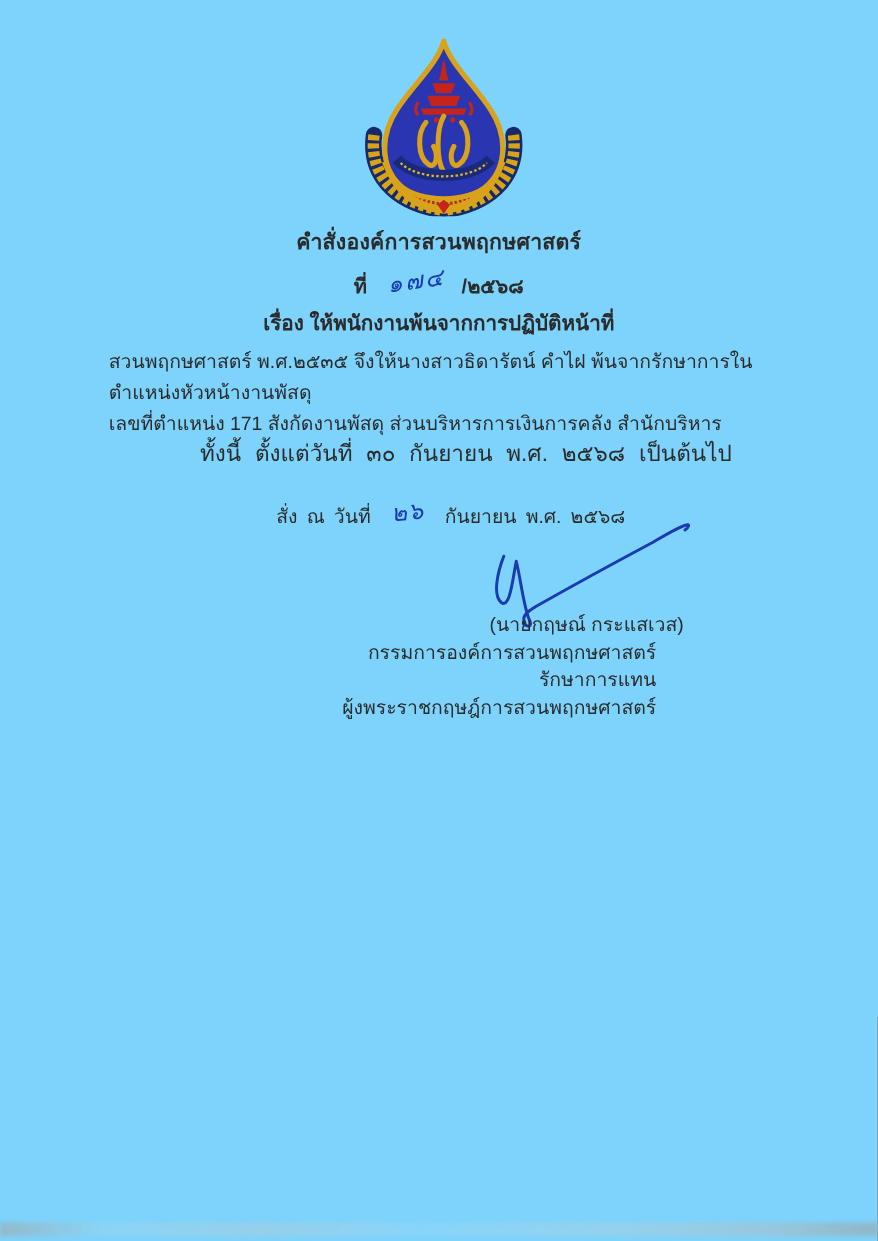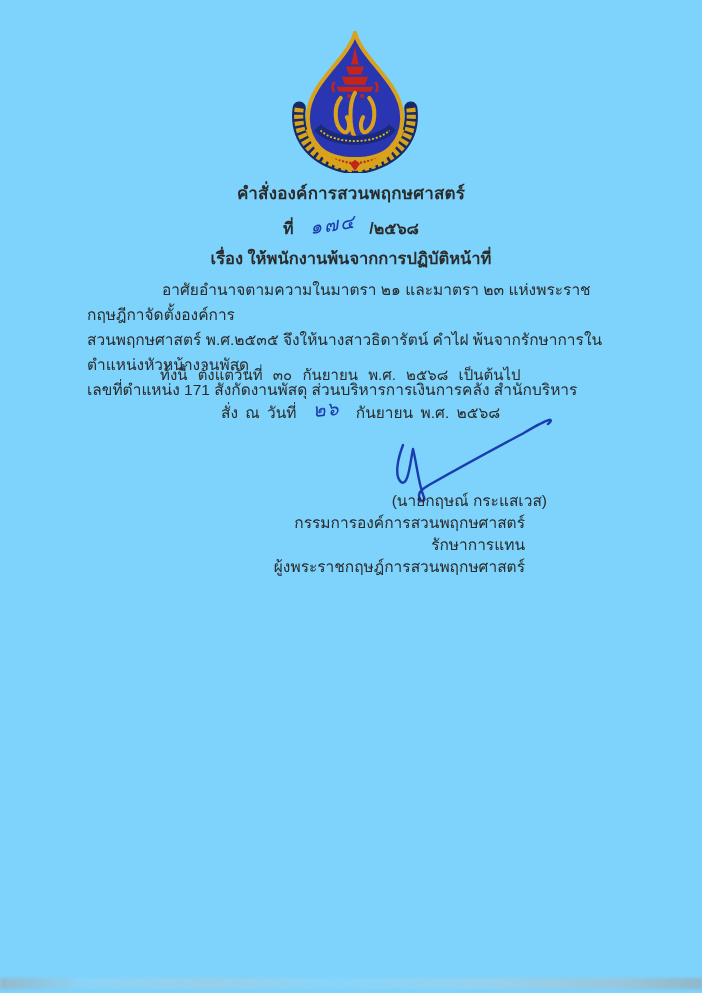--- a/index.html
+++ b/index.html
@@ -26,22 +26,22 @@
     margin:0 8px 0 12px;
     letter-spacing:2px;
   }
   .subject-line { margin-top:7px; font-size:16.5px; font-weight:bold; }
   .body-block {
     position:absolute; left:87px; top:277px; width:532px;
     font-size:15.5px; line-height:25px;
   }
   .body-line-1 { text-indent:75px; }
   .effective-line {
-    position:absolute; left:160px; top:363px;
-    font-size:15px; word-spacing:6px;
+    position:absolute; left:160px; top:348px;
+    font-size:18px; word-spacing:6px;
   }
   .issued-line {
     position:absolute; left:221px; top:396px;
     font-size:15.5px; word-spacing:3px;
   }
   .issued-line .hand {
     display:inline-block;
     color:#1b3cae;
     font-style:italic;
     font-size:19px;
@@ -108,21 +108,20 @@
     <div class="doc-title">คำสั่งองค์การสวนพฤกษศาสตร์</div>
     <div class="order-line">
       <span>ที่</span>
       <span class="hand">๑๗๔</span>
       <span>/๒๕๖๘</span>
     </div>
     <div class="subject-line">เรื่อง  ให้พนักงานพ้นจากการปฏิบัติหน้าที่</div>
   </div>
 
   <div class="body-block">
-    <div class="body-line-1">อาศัยอำนาจตามความในมาตรา ๒๑ และมาตรา ๒๓ แห่งพระราชกฤษฎีกาจัดตั้งองค์การ</div>
     <div>สวนพฤกษศาสตร์ พ.ศ.๒๕๓๕ จึงให้นางสาวธิดารัตน์  คำไฝ พ้นจากรักษาการในตำแหน่งหัวหน้างานพัสดุ</div>
     <div>เลขที่ตำแหน่ง 171 สังกัดงานพัสดุ ส่วนบริหารการเงินการคลัง สำนักบริหาร</div>
   </div>
 
   <div class="effective-line">ทั้งนี้ ตั้งแต่วันที่  ๓๐  กันยายน  พ.ศ. ๒๕๖๘ เป็นต้นไป</div>
 
   <div class="issued-line">
     <span>สั่ง ณ วันที่</span>
     <span class="hand">๒๖</span>
     <span>กันยายน พ.ศ. ๒๕๖๘</span>

